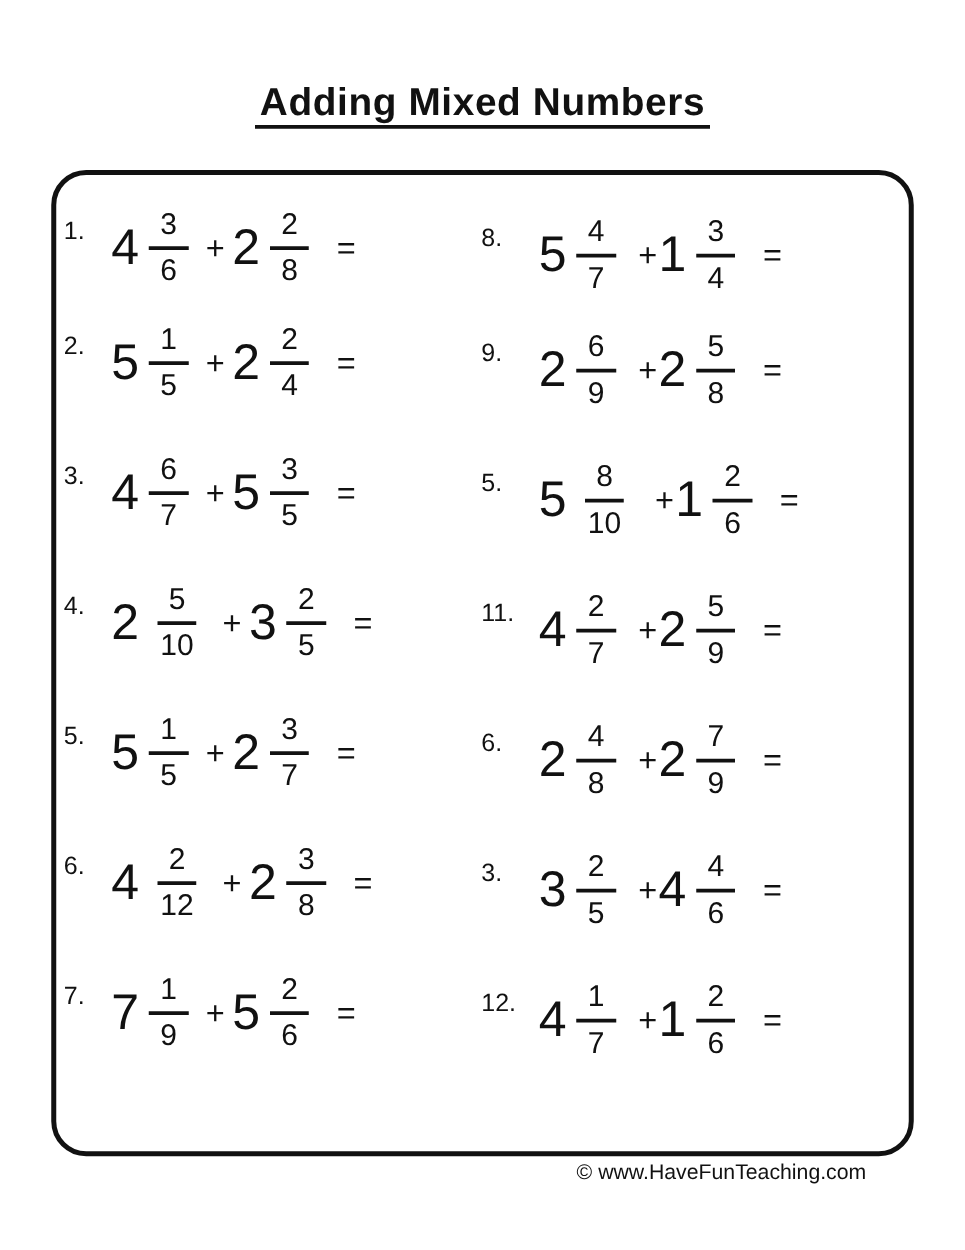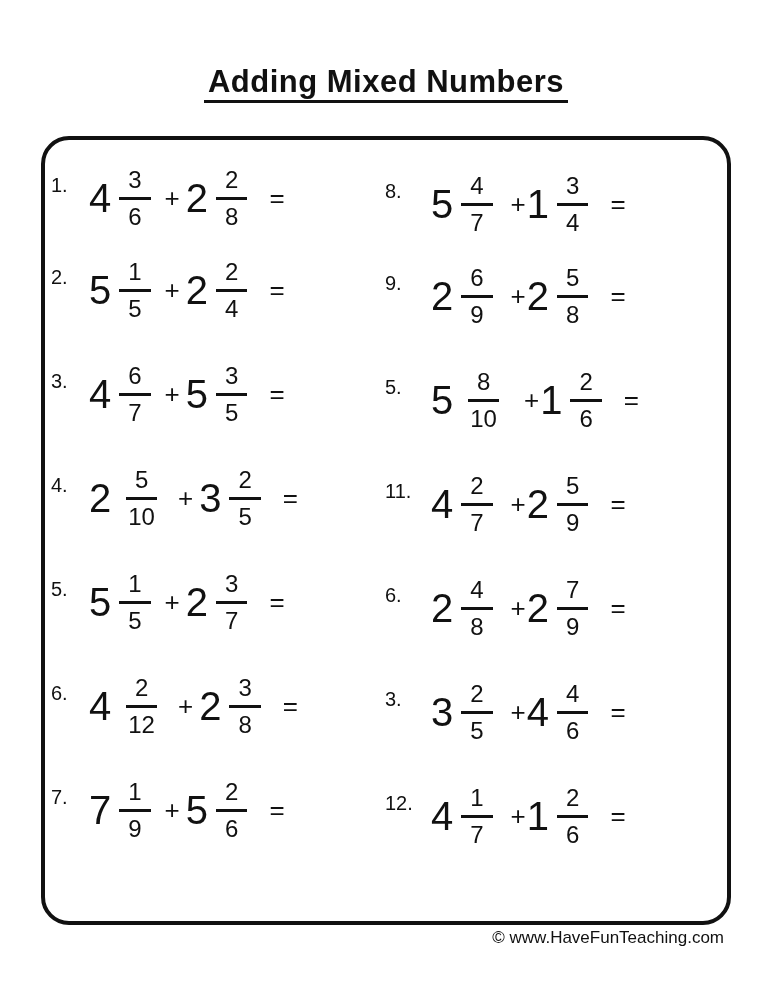--- a/index.html
+++ b/index.html
@@ -83,21 +83,21 @@
     text-align: center;
   }
   .frac .num { padding: 0 9px 4px 9px; border-bottom: 3px solid #111111; }
   .frac .den { padding: 4px 9px 0 9px; }
   .plus { font-size: 26px; margin: 0 6px; }
   .col.right .plus { margin: 0 1px 0 10px; }
   .eq { font-size: 26px; margin-left: 14px; }
   
   .footer {
     position: absolute;
-    top: 928px; right: 48px;
+    top: 928px; right: 79px;
     font-size: 17px;
     text-align: center;
   }
 </style>
 </head>
 <body>
 
 <div class="page">
 
 

